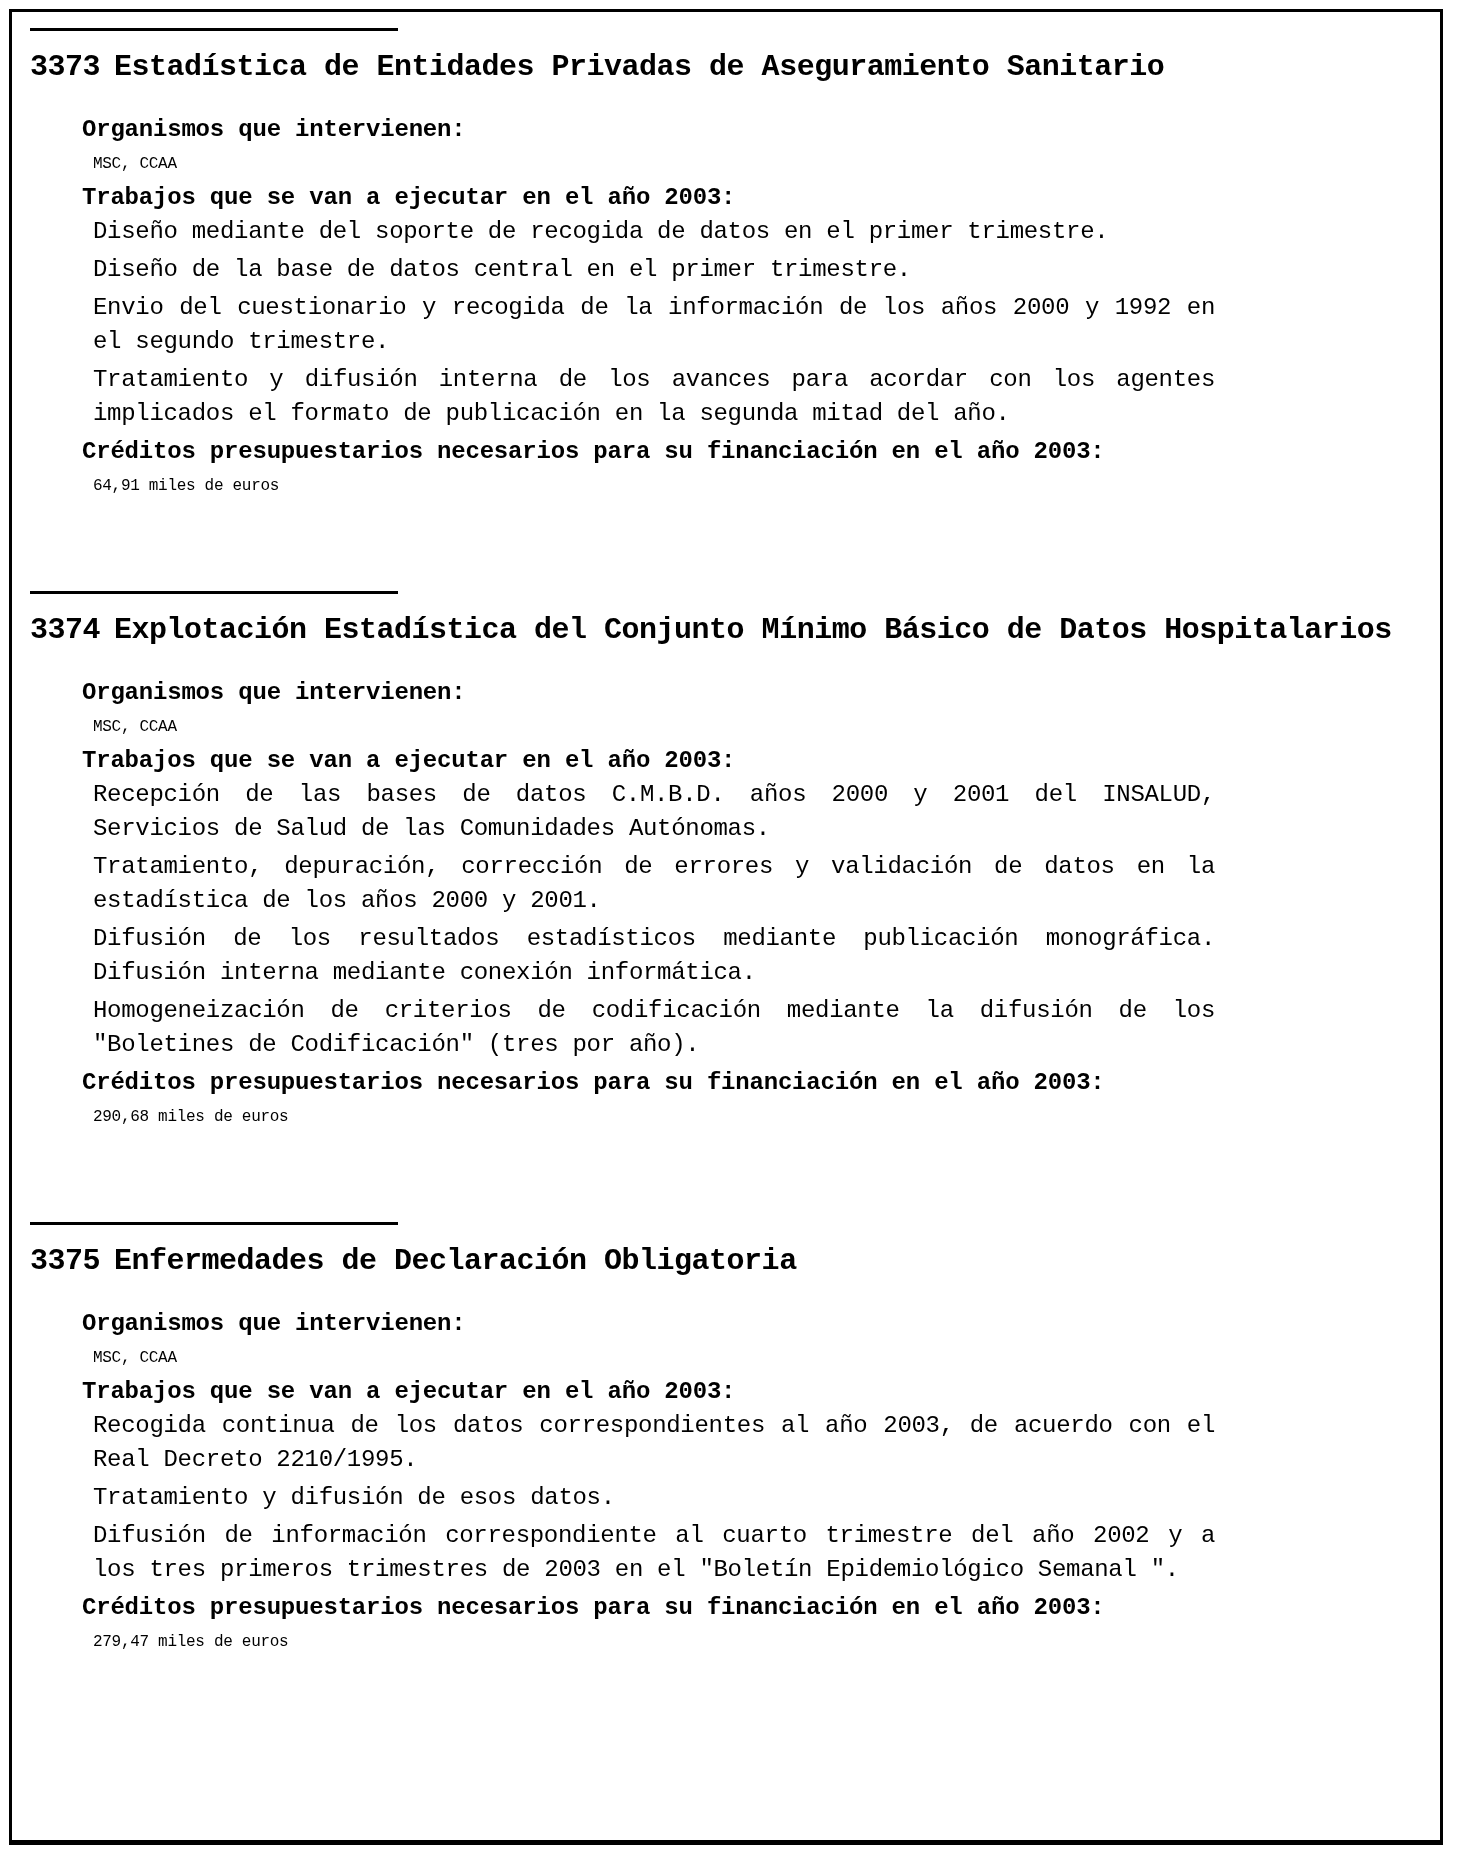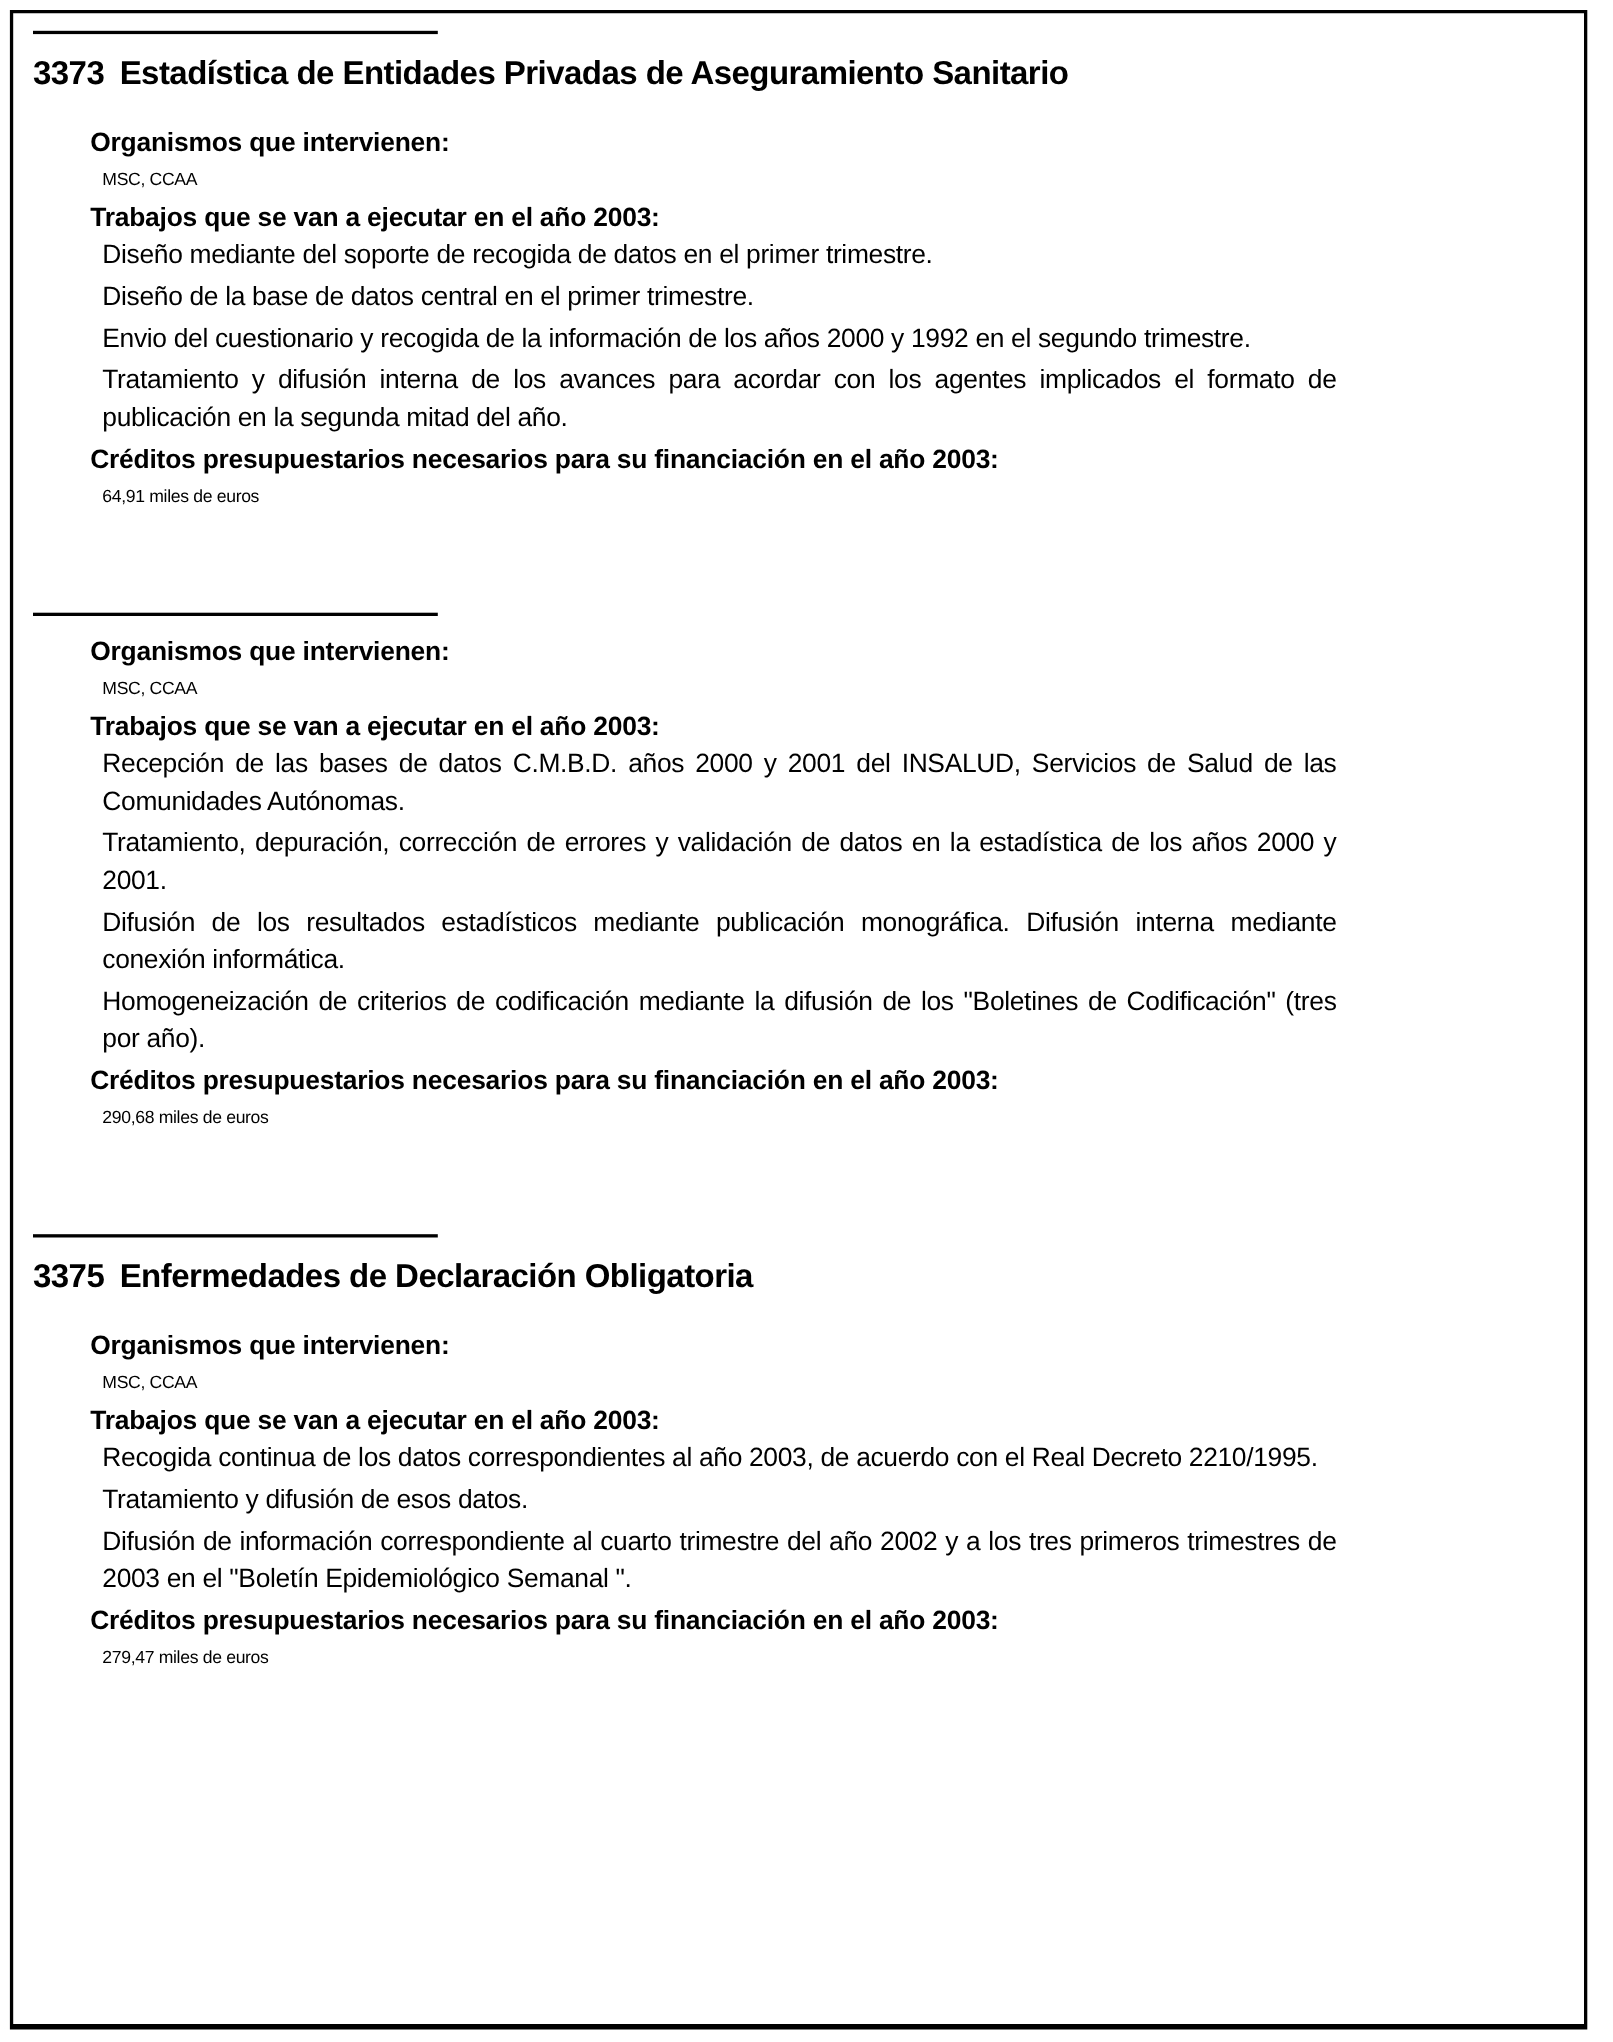--- a/index.html
+++ b/index.html
@@ -5,21 +5,21 @@
   html, body {
     margin: 0;
     padding: 0;
     background: #ffffff;
   }
   .page {
     position: relative;
     width: 1466px;
     height: 1856px;
     background: #ffffff;
-    font-family: Liberation Sans, sans-serif;
+    font-family: Liberation Mono, monospace;
     color: #000000;
     overflow: hidden;
   }
   .page-border {
     position: absolute;
     left: 9px;
     top: 9px;
     right: 23px;
     bottom: 11px;
     border: 3px solid #000000;
@@ -93,20 +93,23 @@
         <div class="work-item">Diseño de la base de datos central en el primer trimestre.</div>
         <div class="work-item">Envio del cuestionario y recogida de la información de los años 2000 y 1992 en el segundo trimestre.</div>
         <div class="work-item">Tratamiento y difusión interna de los avances para acordar con los agentes implicados el formato de publicación en la segunda mitad del año.</div>
       </div>
       <div class="field-label">Créditos presupuestarios necesarios para su financiación en el año 2003:</div>
       <div class="field-value credits-value">64,91 miles de euros</div>
     </div>
 
     <div class="section">
       <div class="section-rule"></div>
+      <div class="section-heading">
+        <span class="section-number">3374</span><span>Explotación Estadística del Conjunto Mínimo Básico de Datos Hospitalarios</span>
+      </div>
       <div class="field-label">Organismos que intervienen:</div>
       <div class="field-value">MSC, CCAA</div>
       <div class="field-label">Trabajos que se van a ejecutar en el año 2003:</div>
       <div class="works">
         <div class="work-item">Recepción de las bases de datos C.M.B.D. años 2000 y 2001 del INSALUD, Servicios de Salud de las Comunidades Autónomas.</div>
         <div class="work-item">Tratamiento, depuración, corrección de errores y validación de datos en la estadística de los años 2000 y 2001.</div>
         <div class="work-item">Difusión de los resultados estadísticos mediante publicación monográfica. Difusión interna mediante conexión informática.</div>
         <div class="work-item">Homogeneización de criterios de codificación mediante la difusión de los "Boletines de Codificación" (tres por año).</div>
       </div>
       <div class="field-label">Créditos presupuestarios necesarios para su financiación en el año 2003:</div>

